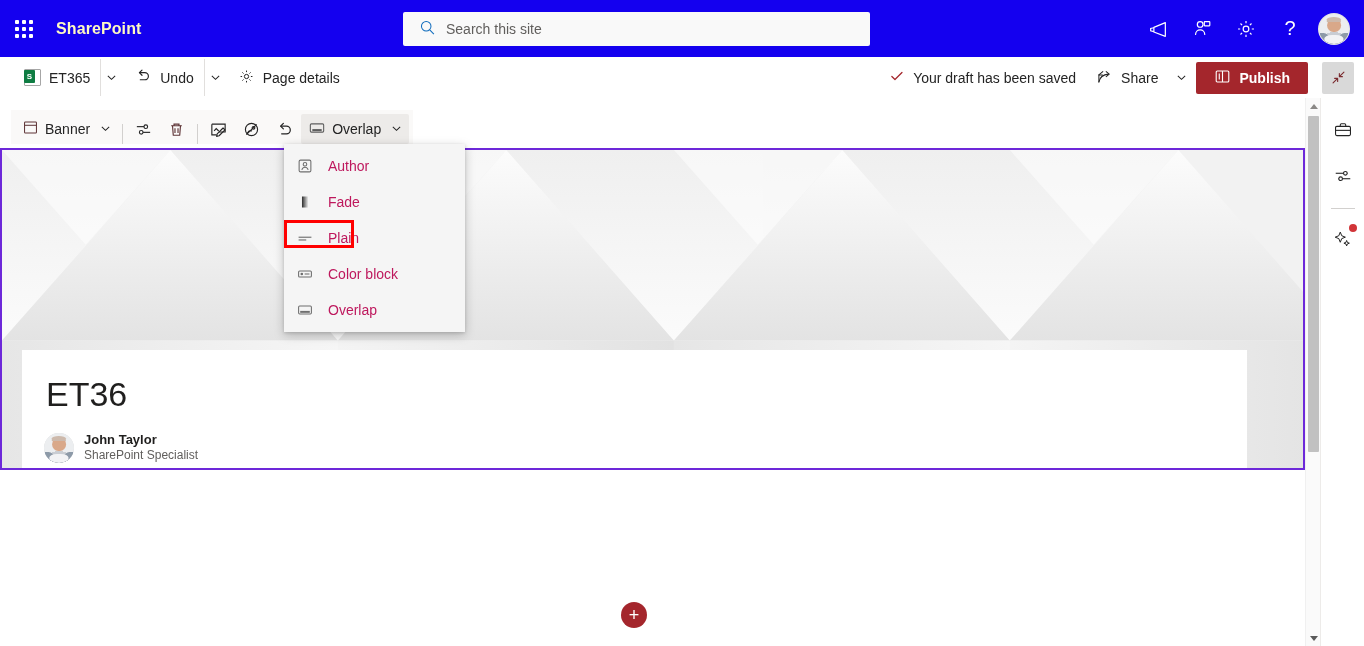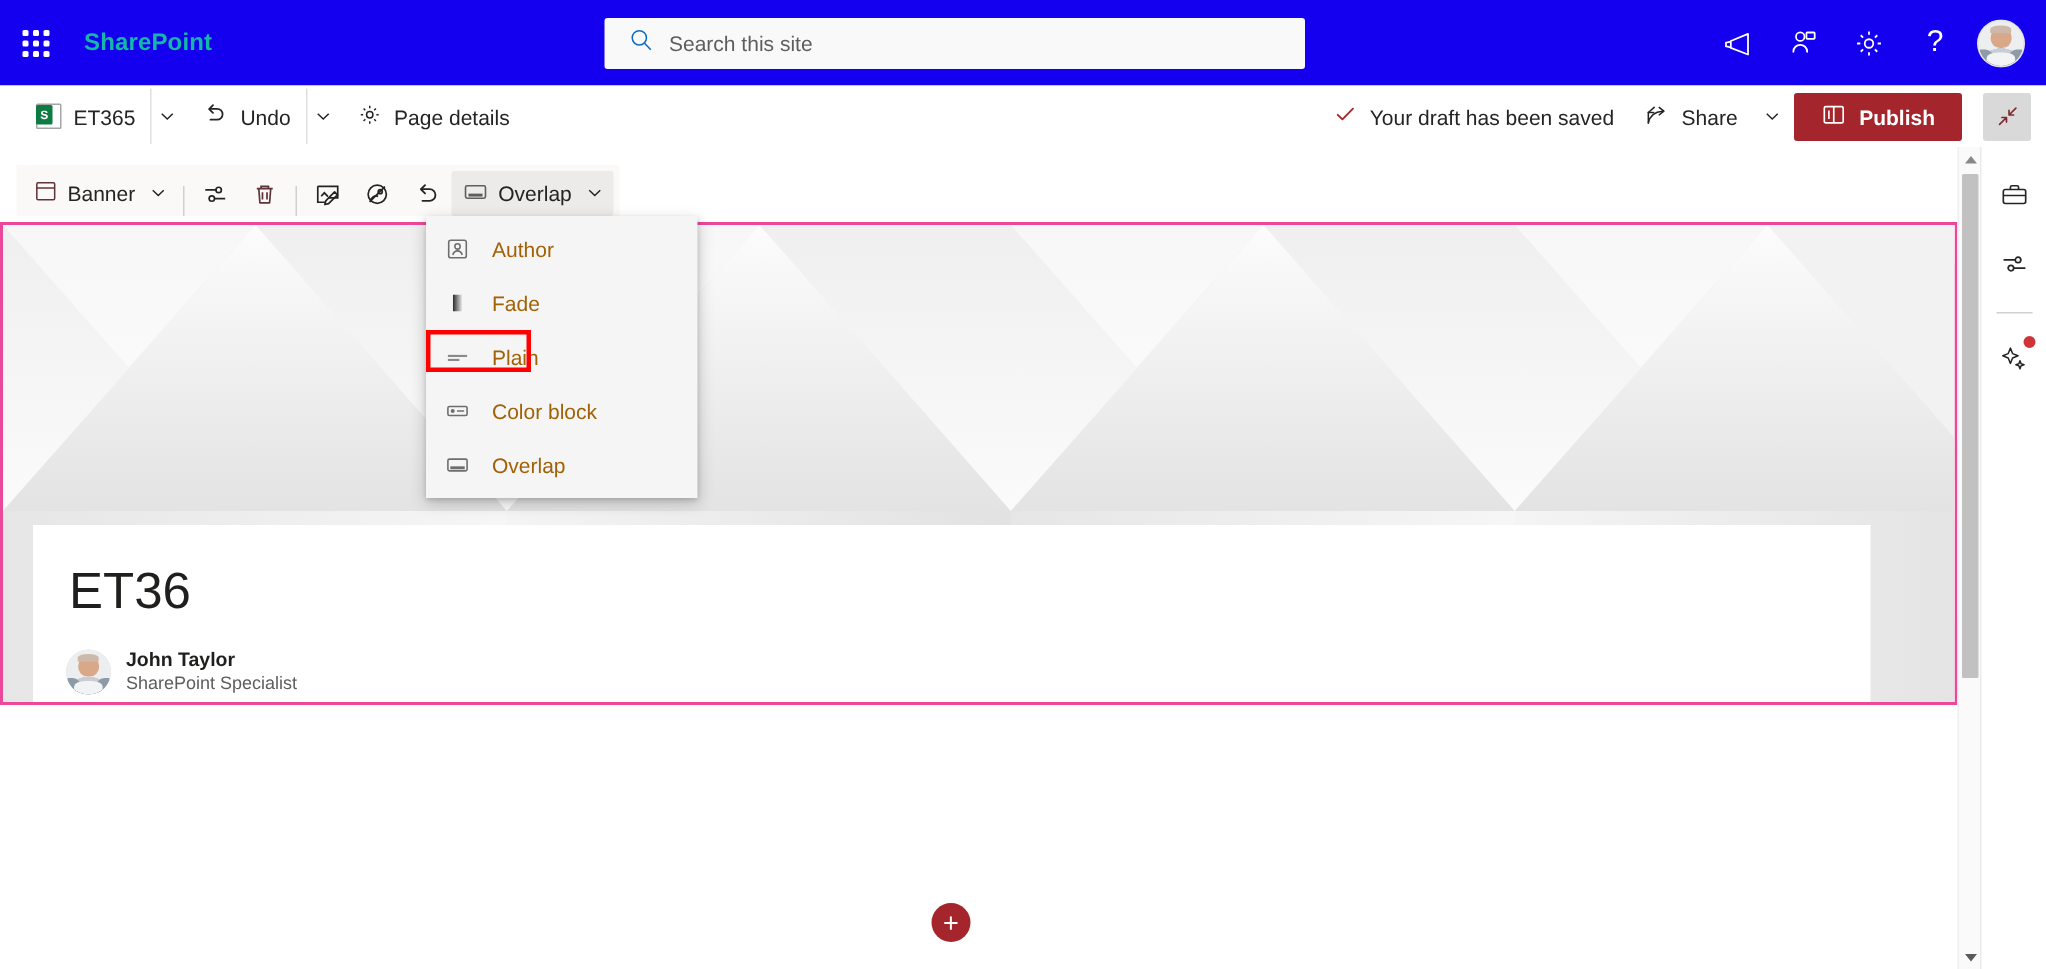--- a/index.html
+++ b/index.html
@@ -21,21 +21,21 @@
     width: 48px; height: 57px;
     display: flex; align-items: center; justify-content: center;
     cursor: pointer;
   }
   .waffle-grid {
     display: grid; grid-template-columns: repeat(3, 4px);
     grid-template-rows: repeat(3, 4px); gap: 3px;
   }
   .waffle-grid i { background: #ffffff; width: 4px; height: 4px; border-radius: 1px; display: block; }
   .suite-brand {
-    color: #14b8a6; font-size: 16px; font-weight: bold; letter-spacing: .1px;
+    color: #fef9c3; font-size: 16px; font-weight: bold; letter-spacing: .1px;
     margin-left: 8px; cursor: pointer;
   }
   .search-wrap {
     position: absolute; left: 403px; top: 12px; width: 467px; height: 34px;
     background: #f9f9f9; display: flex; align-items: center;
     border-radius: 2px;
   }
   .search-wrap svg { margin: 0 10px 0 16px; }
   .search-input {
     border: none; outline: none; background: transparent;
@@ -125,34 +125,34 @@
   .tb-sep { width: 1px; height: 20px; background: #d2d0ce; margin: 0 4px; }
 
   
   .layout-menu {
     position: absolute; left: 284px; top: 144px; width: 181px;
     background: #f5f5f5; box-shadow: 0 3px 10px rgba(0,0,0,.22), 0 1px 3px rgba(0,0,0,.14);
     padding: 4px 0; z-index: 40;
   }
   .menu-item {
     display: flex; align-items: center; gap: 14px; height: 36px;
-    padding: 0 12px 0 12px; cursor: pointer; font-size: 14px; color: #a16207;
+    padding: 0 12px 0 12px; cursor: pointer; font-size: 14px; color: #be185d;
     position: relative;
   }
   .mi-ico { width: 18px; display: flex; align-items: center; justify-content: center; }
   .hl-box {
     position: absolute; left: 0px; top: 0px; width: 70px; height: 28px;
     border: 3px solid #ff0000; pointer-events: none; box-sizing: border-box;
   }
 
   
   .canvas { position: absolute; left: 0; top: 148px; width: 1306px; height: 498px; background: #fff; }
   .banner-sel {
     position: absolute; left: 0; top: 0; width: 1305px; height: 322px;
-    border: 2px solid #ec4899; box-sizing: border-box; overflow: hidden; padding-left: 24px;
+    border: 2px solid #6d28d9; box-sizing: border-box; overflow: hidden; padding-left: 24px;
   }
   .banner-img {
     position: absolute; inset: 0;
     background-color: #f1f1f1;
     background-image:
       linear-gradient(135deg, rgba(255,255,255,.95) 25%, rgba(222,222,222,0) 25%),
       linear-gradient(225deg, rgba(255,255,255,.95) 25%, rgba(222,222,222,0) 25%),
       linear-gradient(45deg,  rgba(205,205,205,.55) 25%, rgba(255,255,255,0) 25%),
       linear-gradient(315deg, rgba(205,205,205,.55) 25%, rgba(255,255,255,0) 25%),
       linear-gradient(to bottom, #f7f7f7, #e9e9e9);

